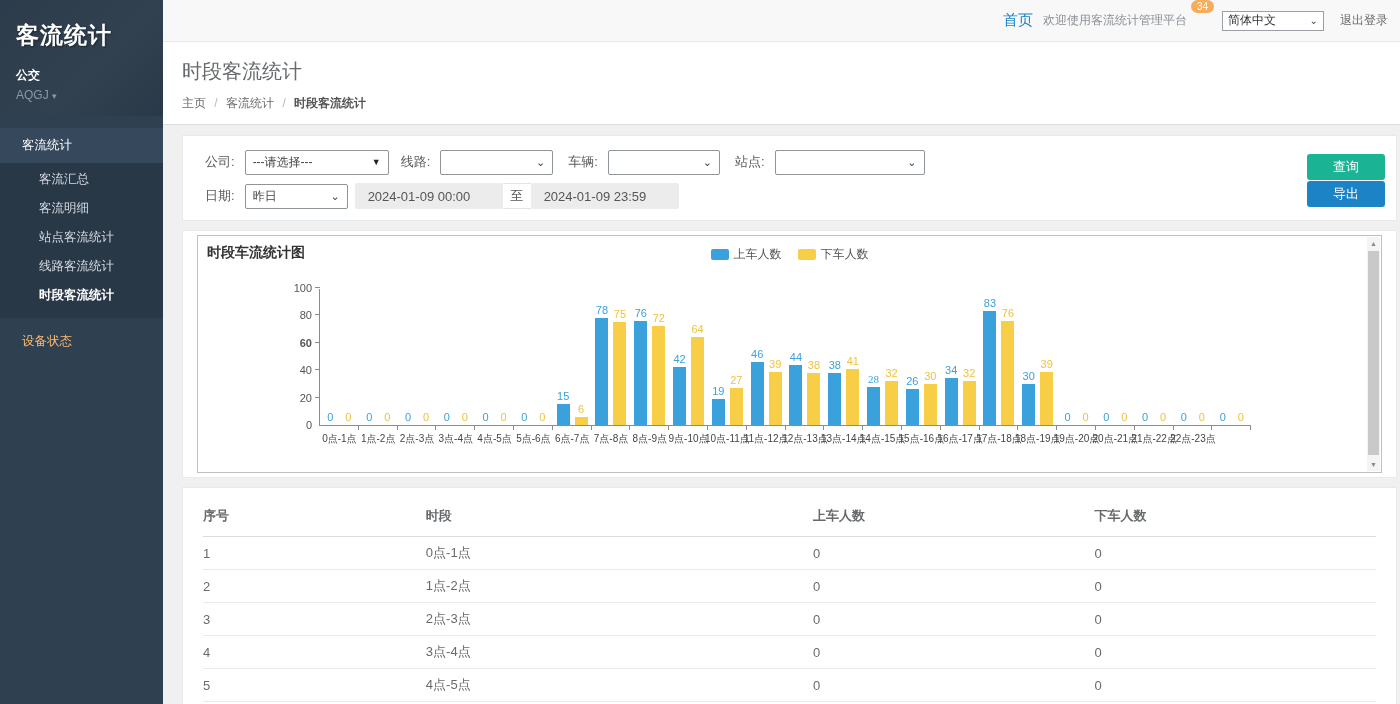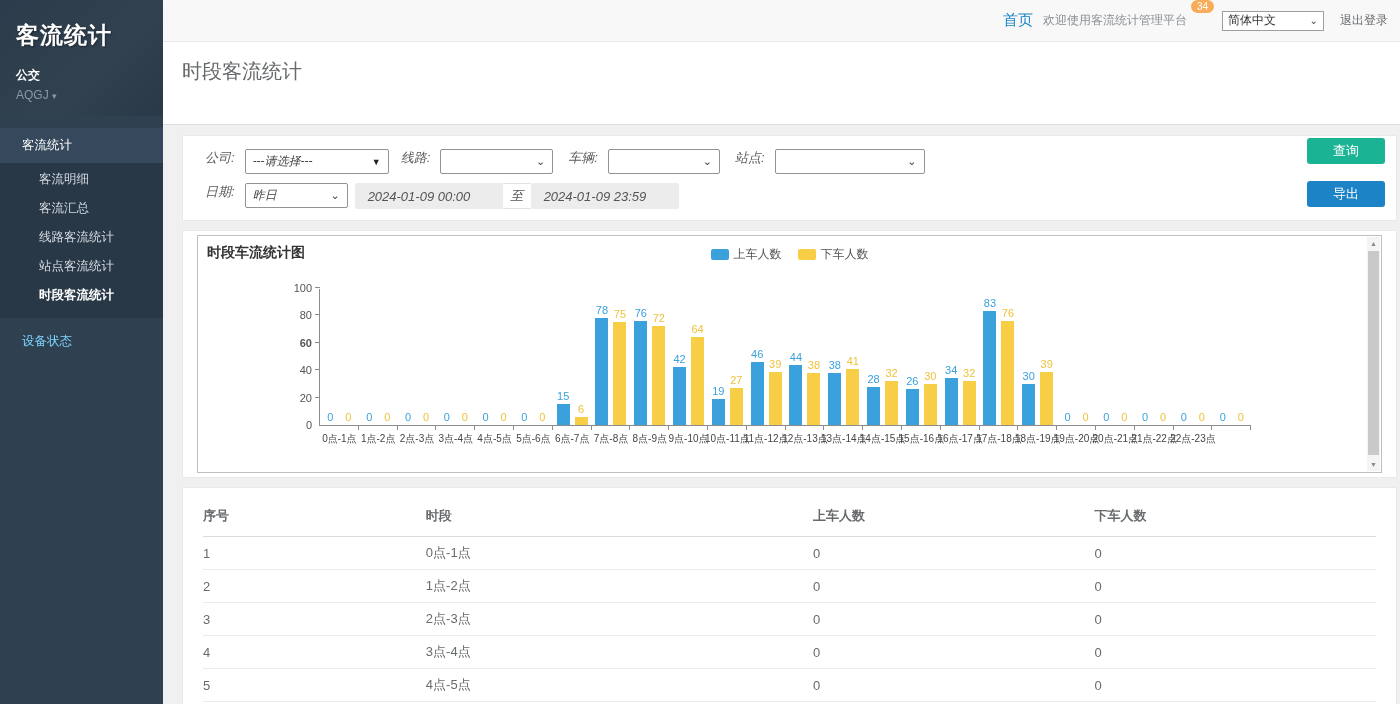--- a/index.html
+++ b/index.html
@@ -8,21 +8,21 @@
   .app { display:flex; width:1400px; height:704px; }
 
   
   .sidebar { width:163px; min-width:163px; height:704px; background:var(--sidebar-bg,#2f4050); color:#a7b1c2; }
   .logo-area { padding:20px 16px 14px 16px; background:linear-gradient(135deg,#2c3c4c 0%,#31414f 60%,#2a3949 100%); }
   .app-logo { color:#ffffff; font-size:23px; font-weight:bold; letter-spacing:1px; text-shadow:1px 1px 2px rgba(0,0,0,.4); }
   .org-name { margin-top:16px; color:#ffffff; font-size:12px; font-weight:bold; }
   .org-code { margin-top:4px; color:#8b98a7; font-size:12px; cursor:pointer; }
   .org-code .caret { font-size:9px; color:#8b98a7; }
   .menu { margin-top:12px; font-size:12.5px; }
-  .menu-header { padding:9px 0 9px 22px; color:#7dd3fc; cursor:pointer; }
+  .menu-header { padding:9px 0 9px 22px; color:#fdba74; cursor:pointer; }
   .menu-header.selected { background:#36495c; color:#ffffff; }
   .submenu { background:var(--sidebar-active-bg,#293846); padding:2px 0 8px 0; }
   .submenu-item { padding:6px 0 6px 39px; color:#d7dde6; cursor:pointer; }
   .submenu-item.active { color:#ffffff; font-weight:bold; }
   .menu-gap { height:6px; }
 
   
   .main { flex:1; display:flex; flex-direction:column; background:#f0f0f1; }
 
   .navbar { height:42px; background:#f8f8f9; border-bottom:1px solid #e7eaec;
@@ -41,40 +41,40 @@
   .page-title { font-size:20px; color:#676a6c; font-weight:400; }
   .breadcrumb { margin-top:10px; font-size:12px; color:#676a6c; }
   .breadcrumb .sep { color:#b7b9bb; margin:0 5px; }
   .breadcrumb .bc-last { font-weight:bold; color:#555; }
 
   .content { flex:1; padding:10px 3px 0 19px; overflow:hidden; }
   .panel { background:#ffffff; border:1px solid #e7eaec; }
 
   
   .filter-panel { position:relative; height:86px; padding:13px 0 0 22px; }
-  .filter-row { display:flex; align-items:flex-start; height:26px;font-style:italic; }
+  .filter-row { display:flex; align-items:center; height:26px; }
   .filter-row + .filter-row { margin-top:8px; }
   .f-label { font-size:13px; color:#5b5b5b; margin-right:10px; }
   .fake-select { height:25px; border:1px solid #8f9499; border-radius:2px; background:#fff;
     display:inline-flex; align-items:center; justify-content:space-between; padding:0 7px;
     font-size:12px; color:#444; cursor:pointer; }
   .fake-select .tri { font-size:9px; color:#222; }
   .fake-select .chev { font-size:11px; color:#444; }
   .sel-company { width:144px; margin-right:12px; }
   .sel-line { width:113px; margin-right:15px; }
   .sel-vehicle { width:112px; margin-right:15px; }
   .sel-station { width:150px; }
   .sel-preset { width:103px; margin-right:7px; }
   .date-input { height:26px; background:#ececec; border-radius:2px; color:#555; font-size:13px;
     display:inline-flex; align-items:center; padding:0 13px; width:148px; cursor:text; }
   .range-sep { height:26px; width:28px; background:#fff; border-top:1px solid #e3e3e3; border-bottom:1px solid #e3e3e3;
     color:#555; font-size:13px; display:inline-flex; align-items:center; justify-content:center; }
   .btn { position:absolute; right:11px; width:78px; height:26px; border:none; border-radius:3px;
     color:#fff; font-size:13px; cursor:pointer; font-family:inherit; }
-  .query-button { top:2px; background:var(--primary-green,#1ab394); }
+  .query-button { top:18px; background:var(--primary-green,#1ab394); }
   .export-button { top:45px; background:var(--info-blue,#1c84c6); }
 
   
   .chart-panel { margin-top:9px; height:248px; padding:4px 14px; }
   .chart-box { position:relative; height:238px; border:1px solid #bfbfbf; background:#fff; }
   .chart-title { position:absolute; top:8px; left:9px; font-size:14px; font-weight:bold; color:#333; }
   .chart-legend { position:absolute; top:10px; left:50%; transform:translateX(-50%);
     display:flex; gap:16px; font-size:12px; color:#555; }
   .legend-item { display:flex; align-items:center; gap:5px; cursor:pointer; }
   .swatch { width:18px; height:11px; border-radius:2px; }
@@ -116,24 +116,24 @@
       <div class="app-logo">客流统计</div>
       <div class="org-name">公交</div>
       <div class="org-code">
         <span>AQGJ</span>
         <span class="caret">▾</span>
       </div>
     </div>
     <div class="menu">
       <div class="menu-header selected">客流统计</div>
       <div class="submenu">
+        <div class="submenu-item">客流汇总</div>
         <div class="submenu-item">客流明细</div>
-        <div class="submenu-item">客流汇总</div>
+        <div class="submenu-item">站点客流统计</div>
         <div class="submenu-item">线路客流统计</div>
-        <div class="submenu-item">站点客流统计</div>
         <div class="submenu-item active">时段客流统计</div>
       </div>
       <div class="menu-gap"></div>
       <div class="menu-header">设备状态</div>
       <div class="menu-gap"></div>
     </div>
   </div>
 
   <div class="main">
 
@@ -143,20 +143,27 @@
       <span class="notification-badge">34</span>
       <span class="language-select">
         <span>简体中文</span>
         <span class="chev">⌄</span>
       </span>
       <span class="logout-link">退出登录</span>
     </div>
 
     <div class="page-heading">
       <div class="page-title">时段客流统计</div>
+      <div class="breadcrumb">
+        <span>主页</span>
+        <span class="sep">/</span>
+        <span>客流统计</span>
+        <span class="sep">/</span>
+        <span class="bc-last">时段客流统计</span>
+      </div>
     </div>
 
     <div class="content">
 
       <div class="panel filter-panel">
         <div class="filter-row">
           <span class="f-label">公司:</span>
           <span class="fake-select sel-company">
             <span>---请选择---</span>
             <span class="tri">▼</span>
@@ -355,21 +362,21 @@
                     <div class="bar" style="height: 52.06px; background: rgb(58, 161, 220);"></div>
                   </div>
                   <div class="bar-col">
                     <div class="bar-value" style="color: rgb(239, 194, 59);">41</div>
                     <div class="bar" style="height: 56.17px; background: rgb(248, 206, 70);"></div>
                   </div>
                   <div class="x-label">13点-14点</div>
                 </div>
                 <div class="bar-group">
                   <div class="bar-col">
-                    <div class="bar-value" style="color: rgb(58, 161, 220);">28</div>
+                    <div class="bar-value" style="color: rgb(58, 161, 220); font-family: Liberation Serif, serif;">28</div>
                     <div class="bar" style="height: 38.36px; background: rgb(58, 161, 220);"></div>
                   </div>
                   <div class="bar-col">
                     <div class="bar-value" style="color: rgb(239, 194, 59);">32</div>
                     <div class="bar" style="height: 43.84px; background: rgb(248, 206, 70);"></div>
                   </div>
                   <div class="x-label">14点-15点</div>
                 </div>
                 <div class="bar-group">
                   <div class="bar-col">

